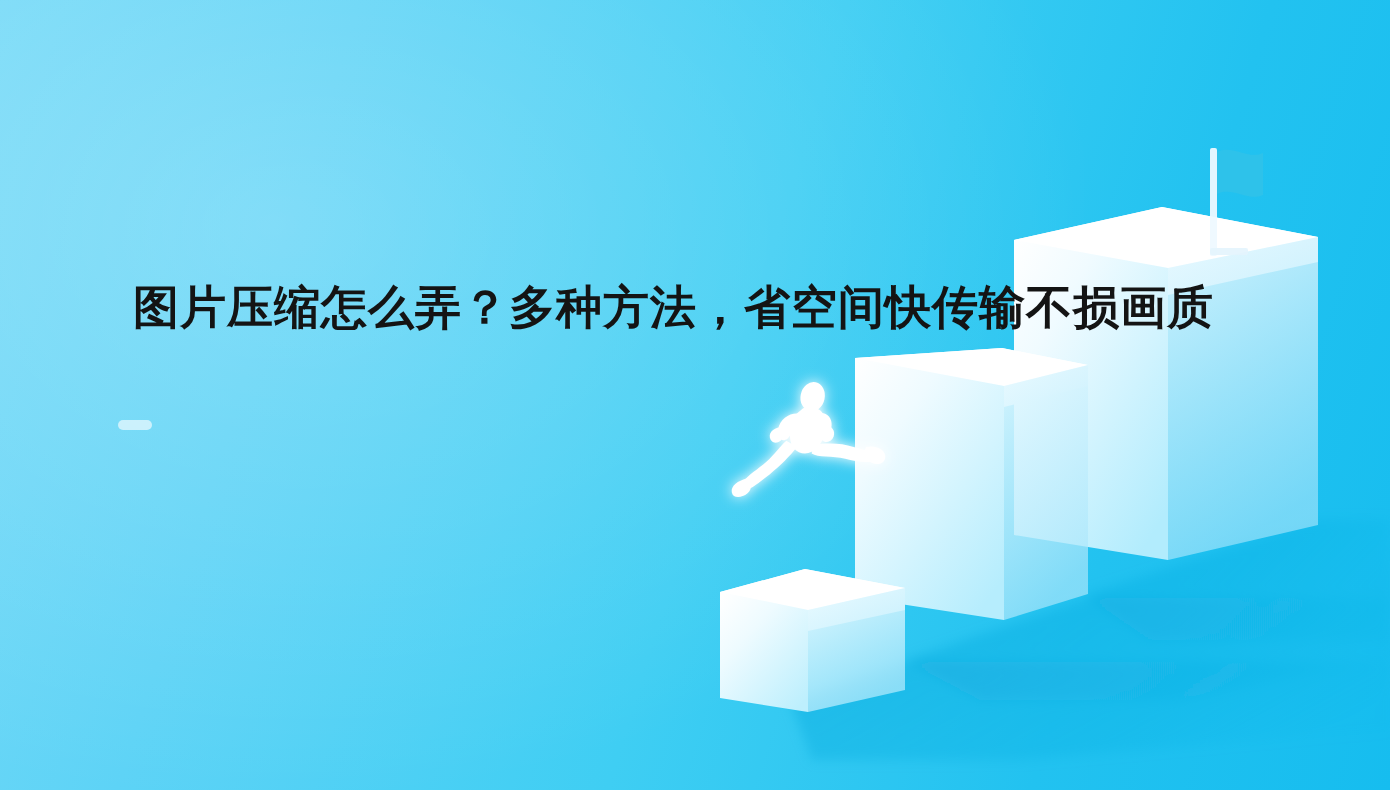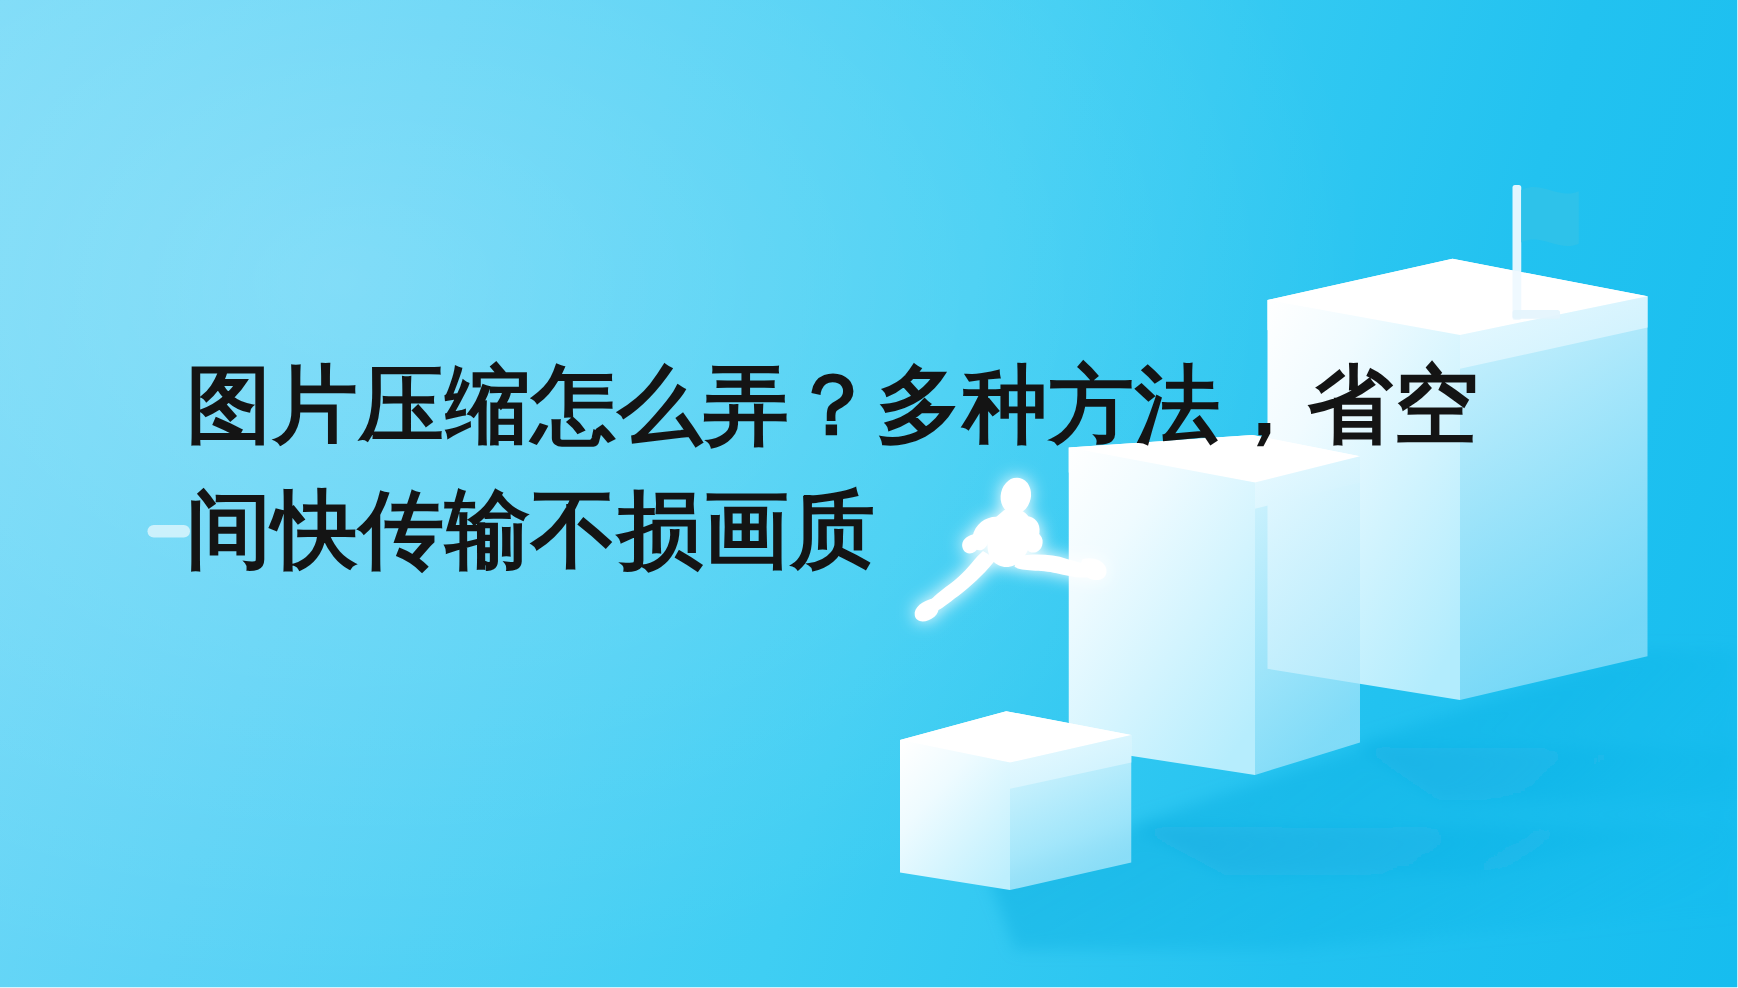--- a/index.html
+++ b/index.html
@@ -31,23 +31,23 @@
   }
 
   
   #title-block {
     position: absolute;
     left: 133px;
     top: 258px;
     width: 1130px;
   }
   #headline {
-    margin: 16px;
+    margin: 0;
     color: #141414;
-    font-size: 68px;
+    font-size: 46px;
     line-height: 100px;
     font-weight: bold;
     letter-spacing: 1px;
     white-space: pre-wrap;
     font-family: Liberation Serif, serif;
   }
   #title-dash {
     position: absolute;
     left: -15px;
     top: 162px;

